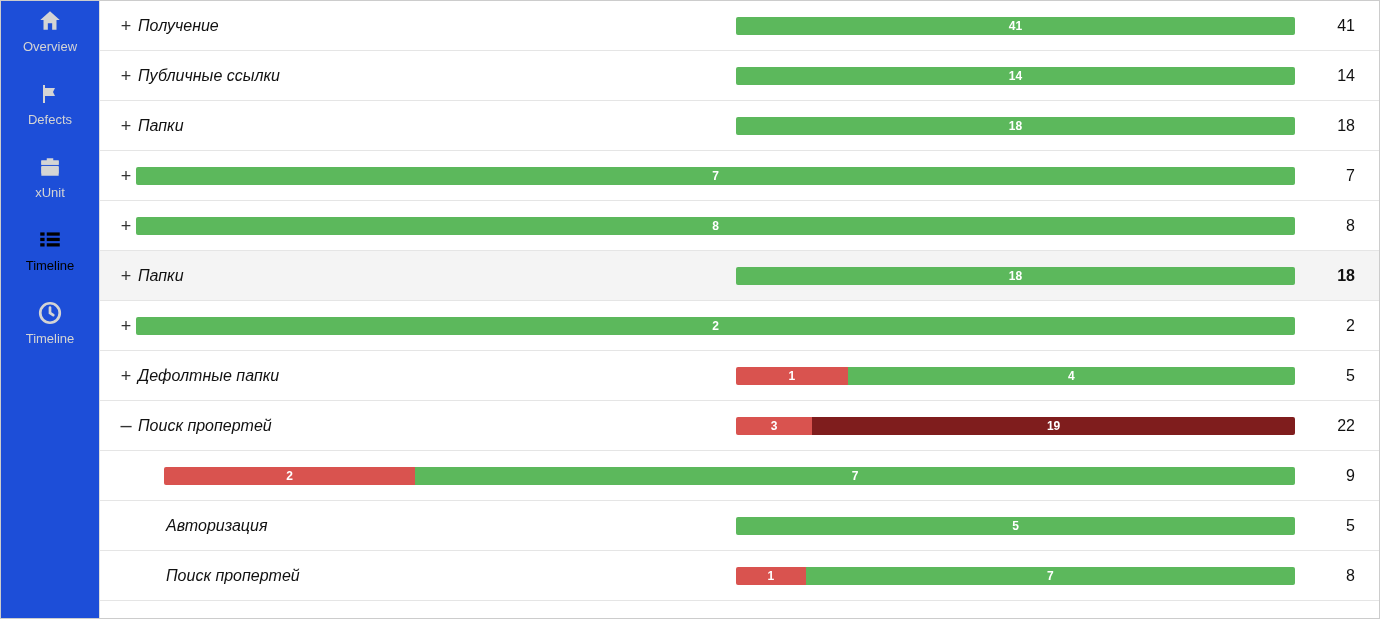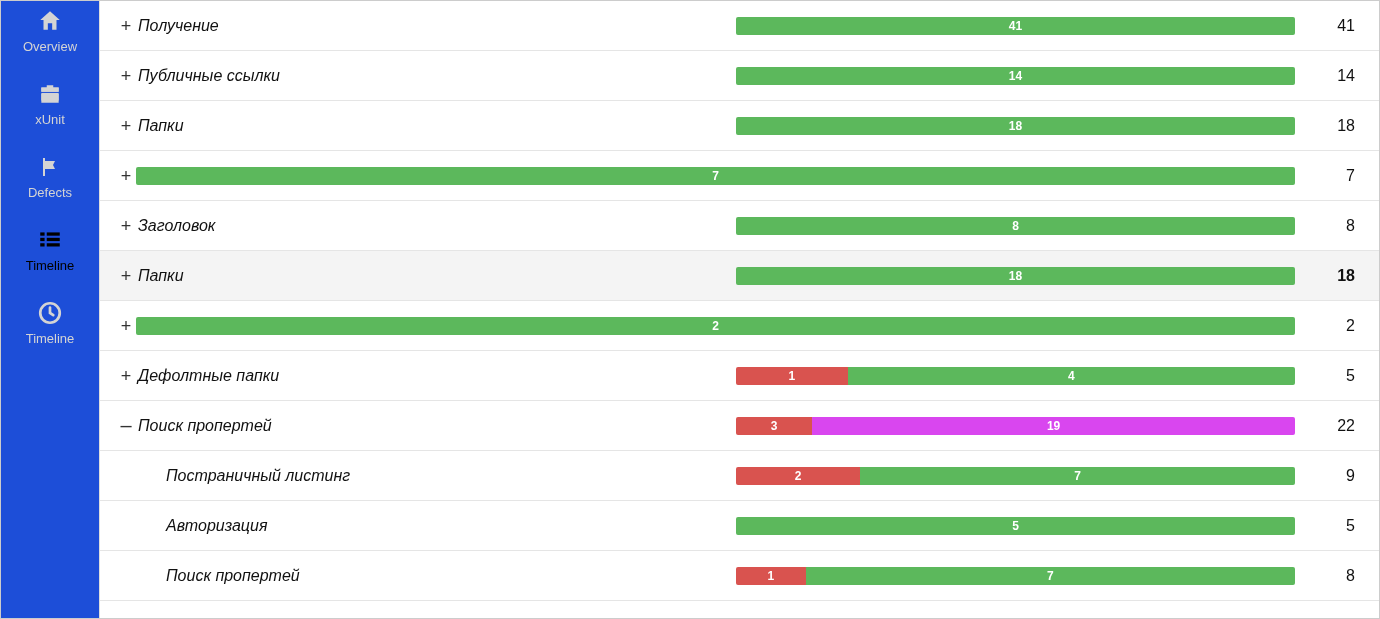--- a/index.html
+++ b/index.html
@@ -38,36 +38,36 @@
       <div class="nav-item">
         <span class="icon">
           <svg viewBox="0 0 24 24" width="26" height="26">
             <path fill="#d4d4d4" d="M12 3l9 8h-3v9h-4v-6h-4v6H6v-9H3z"></path>
           </svg>
         </span>
         <span class="label">Overview</span>
       </div>
       <div class="nav-item">
         <span class="icon">
+          <svg viewBox="0 0 24 24" width="24" height="24">
+            <path fill="#d4d4d4" d="M5 3v18h2v-7h10l-2-4 2-4H7V3z"></path>
+          </svg>
+        </span>
+        <span class="label">Defects</span>
+      </div>
+      <div class="nav-item">
+        <span class="icon">
           <svg viewBox="0 0 24 24" width="26" height="26">
             <path fill="#d4d4d4" d="M9 4h6v2h5v4H4V6h5V4zm-5 8h16v8H4v-8zm7-6v0h2V6h-2z"></path>
             <rect fill="#d4d4d4" x="4" y="6" width="16" height="4"></rect>
             <rect fill="#d4d4d4" x="4" y="11" width="16" height="7"></rect>
             <rect fill="#fff" x="10" y="10" width="4" height="2" opacity="0"></rect>
           </svg>
         </span>
         <span class="label">xUnit</span>
-      </div>
-      <div class="nav-item">
-        <span class="icon">
-          <svg viewBox="0 0 24 24" width="24" height="24">
-            <path fill="#d4d4d4" d="M5 3v18h2v-7h10l-2-4 2-4H7V3z"></path>
-          </svg>
-        </span>
-        <span class="label">Defects</span>
       </div>
       <div class="nav-item active">
         <span class="icon">
           <svg viewBox="0 0 24 24" width="26" height="26">
             <g fill="#000">
               <rect x="3" y="5" width="4" height="3"></rect>
               <rect x="9" y="5" width="12" height="3"></rect>
               <rect x="3" y="10" width="4" height="3"></rect>
               <rect x="9" y="10" width="12" height="3"></rect>
               <rect x="3" y="15" width="4" height="3"></rect>
@@ -115,21 +115,20 @@
         </div>
         <div class="row">
           <span class="toggle">+</span>
           <div class="bar">
             <div class="seg green" style="width: 100%; background: rgb(92, 184, 92);">7</div>
           </div>
           <span class="count">7</span>
         </div>
         <div class="row">
           <span class="toggle">+</span>
-          <span class="name">Заголовок</span>
           <div class="bar">
             <div class="seg green" style="width: 100%; background: rgb(92, 184, 92);">8</div>
           </div>
           <span class="count">8</span>
         </div>
         <div class="row hl">
           <span class="toggle">+</span>
           <span class="name">Папки</span>
           <div class="bar">
             <div class="seg green" style="width: 100%; background: rgb(92, 184, 92);">18</div>
@@ -150,27 +149,26 @@
             <div class="seg red" style="width: 20%; background: rgb(217, 83, 79);">1</div>
             <div class="seg green" style="width: 80%; background: rgb(92, 184, 92);">4</div>
           </div>
           <span class="count">5</span>
         </div>
         <div class="row">
           <span class="toggle minus">–</span>
           <span class="name">Поиск пропертей</span>
           <div class="bar">
             <div class="seg red" style="width: 13.6364%; background: rgb(217, 83, 79);">3</div>
-            <div class="seg green" style="width: 86.3636%; background: #d946ef; text-align: center;">19</div>
+            <div class="seg green" style="width: 86.3636%; background: #7f1d1d; text-align: center;">19</div>
           </div>
           <span class="count">22</span>
         </div>
         <div class="row child">
           <span class="toggle"></span>
-          <span class="name">Постраничный листинг</span>
           <div class="bar">
             <div class="seg red" style="width: 22.2222%; background: rgb(217, 83, 79);">2</div>
             <div class="seg green" style="width: 77.7778%; background: rgb(92, 184, 92);">7</div>
           </div>
           <span class="count">9</span>
         </div>
         <div class="row child">
           <span class="toggle"></span>
           <span class="name">Авторизация</span>
           <div class="bar">

